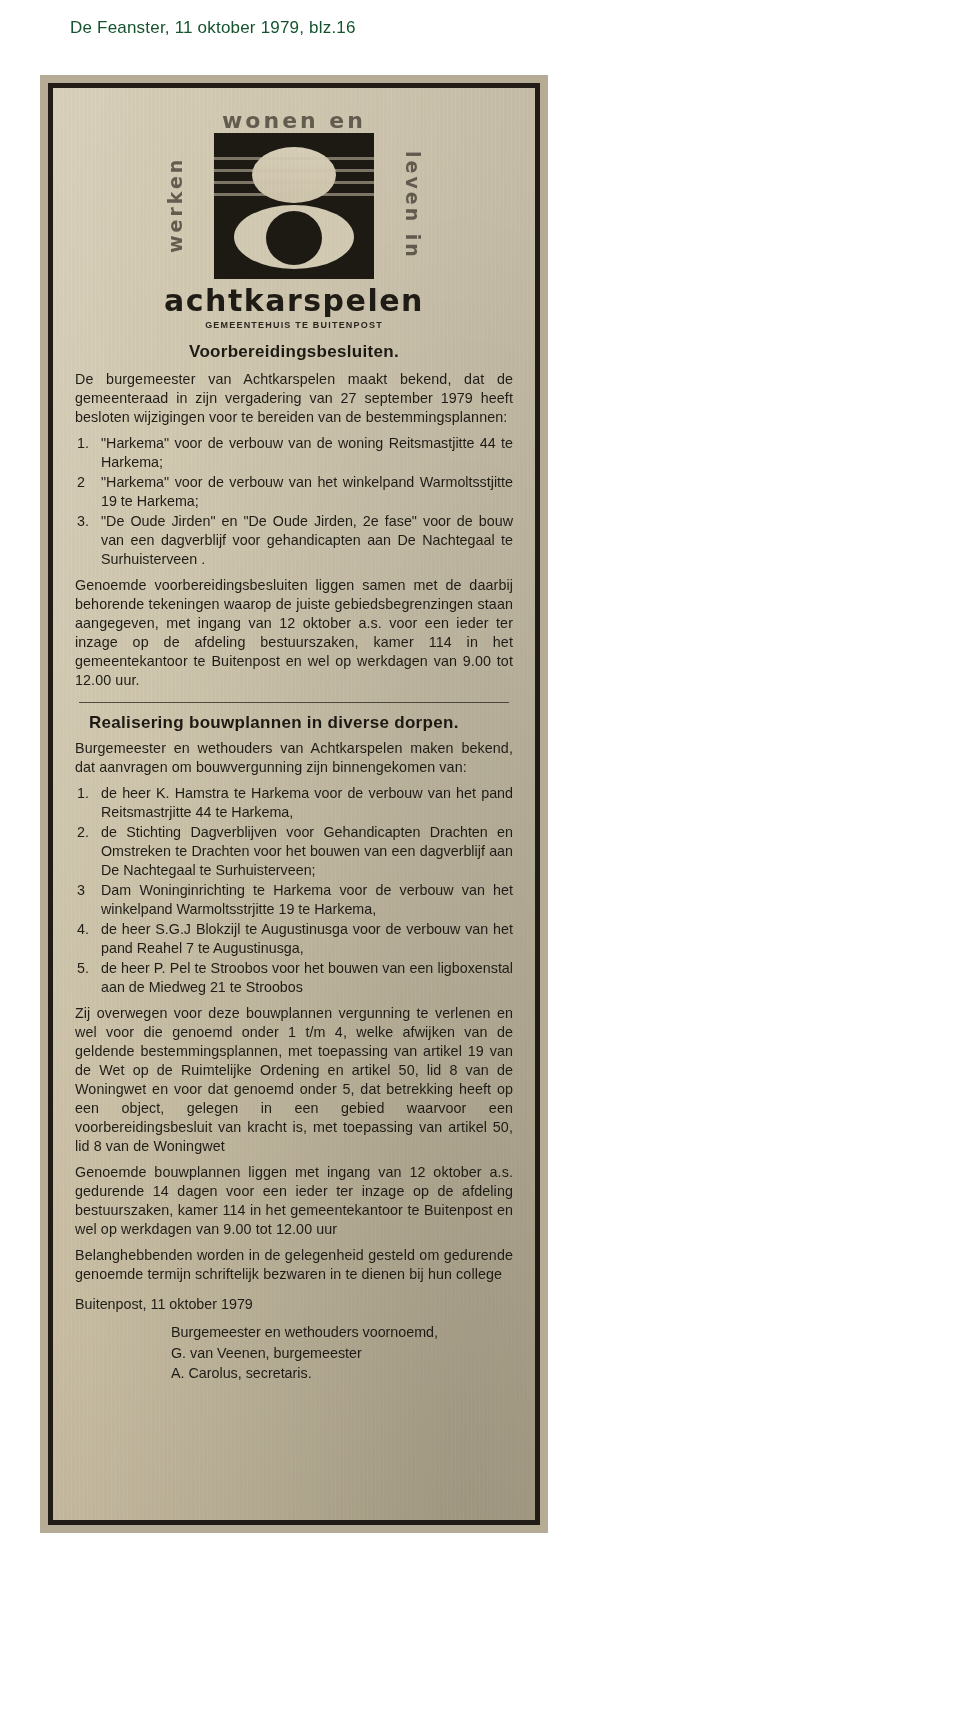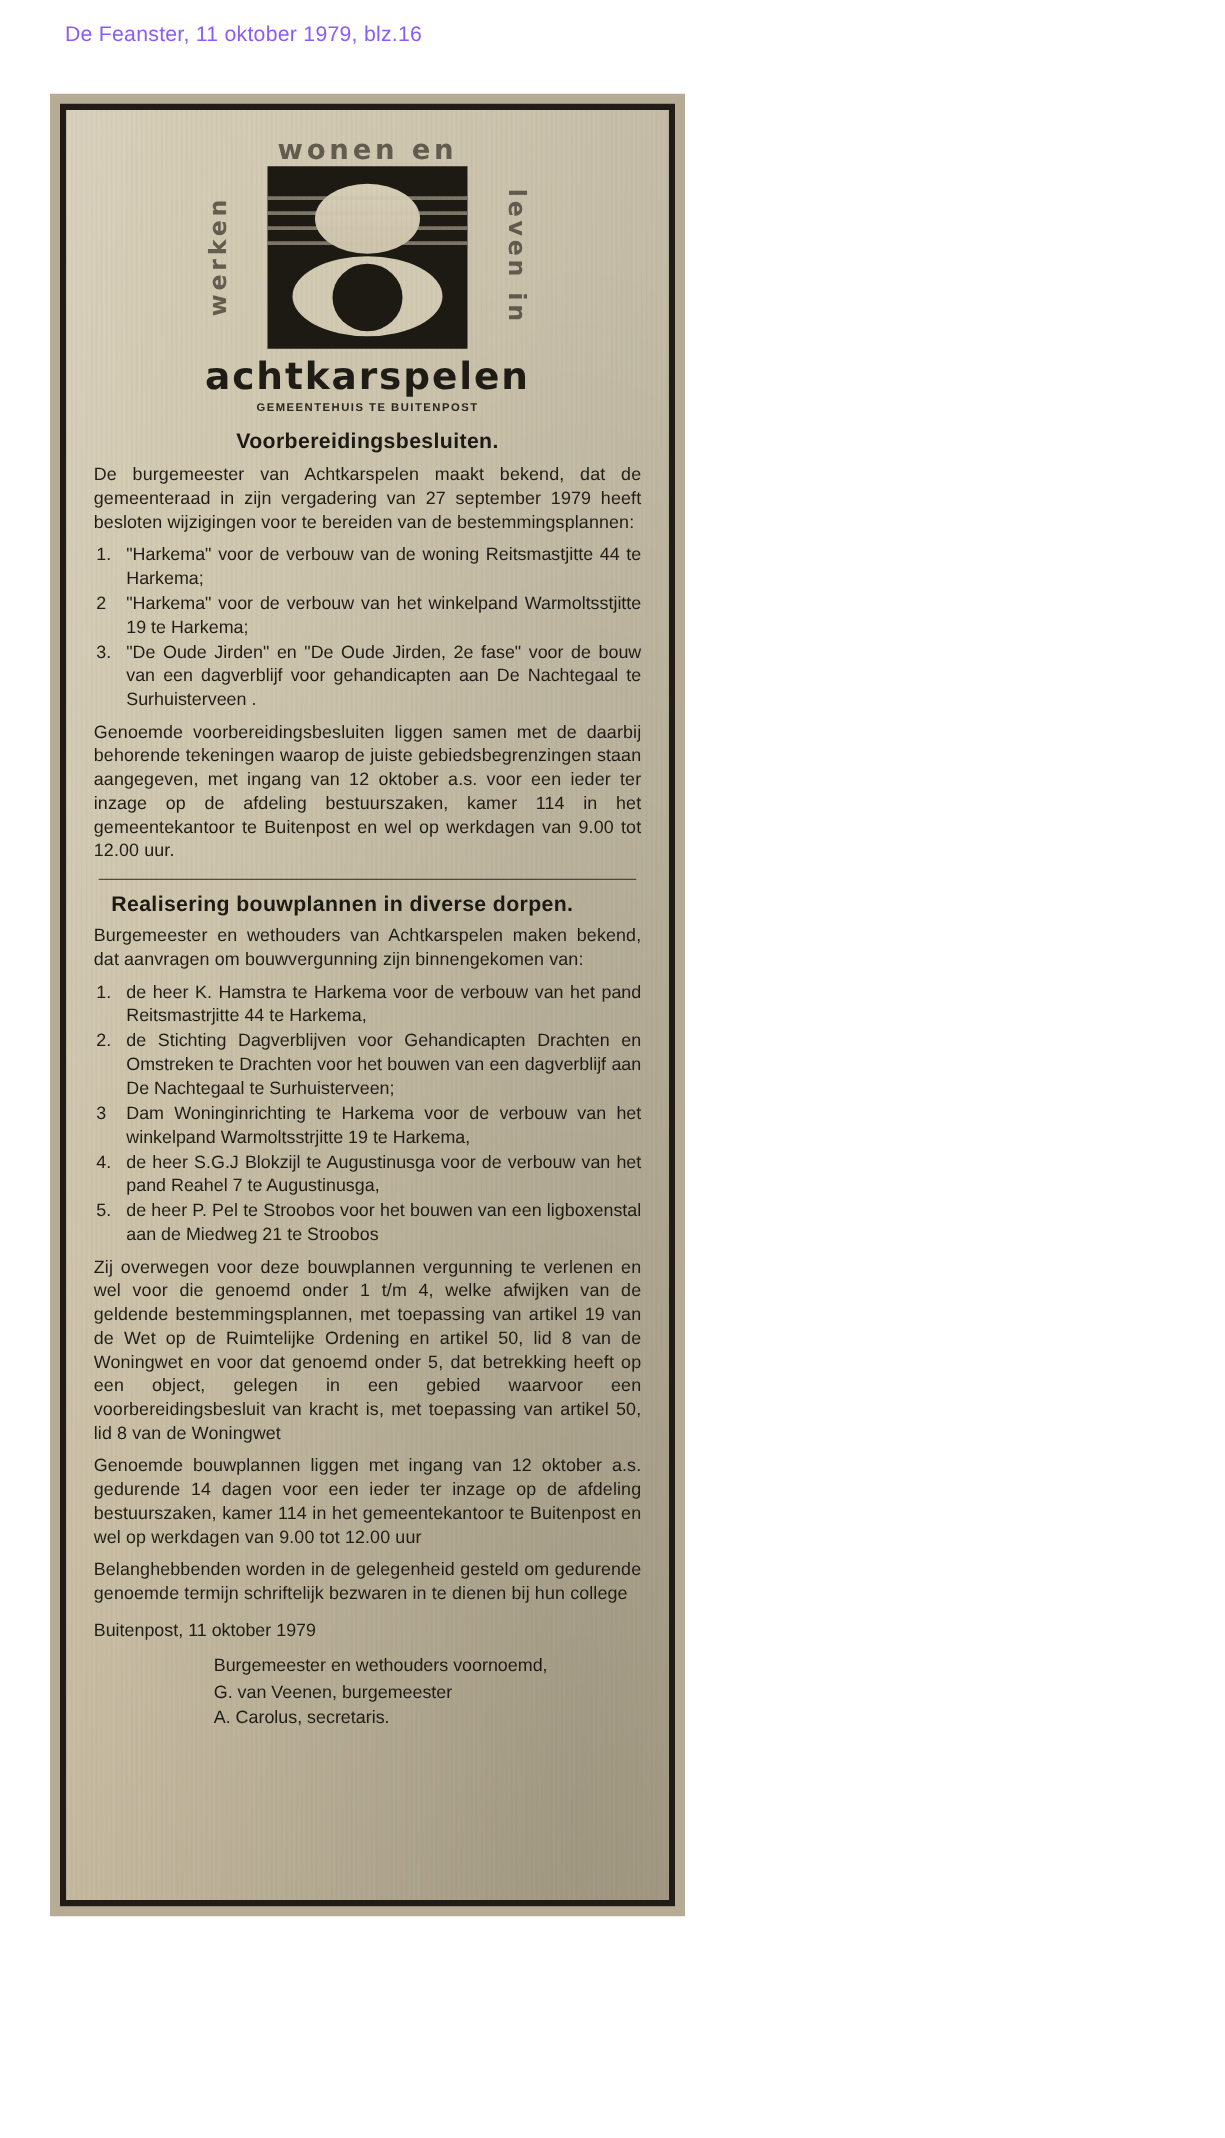--- a/index.html
+++ b/index.html
@@ -9,24 +9,24 @@
   }
   body {
     width: 980px;
     height: 1710px;
     font-family: "Liberation Sans", sans-serif;
     position: relative;
     overflow: hidden;
   }
   .page-caption {
     position: absolute;
-    left: 52px;
+    left: 70px;
     top: 18px;
     font-size: 17px;
-    color: #8b5cf6;
+    color: #14532d;
     letter-spacing: 0.2px;
   }
   
   .clipping {
     position: absolute;
     left: 40px;
     top: 75px;
     width: 508px;
     height: 1458px;
     background: #b6ac95;

